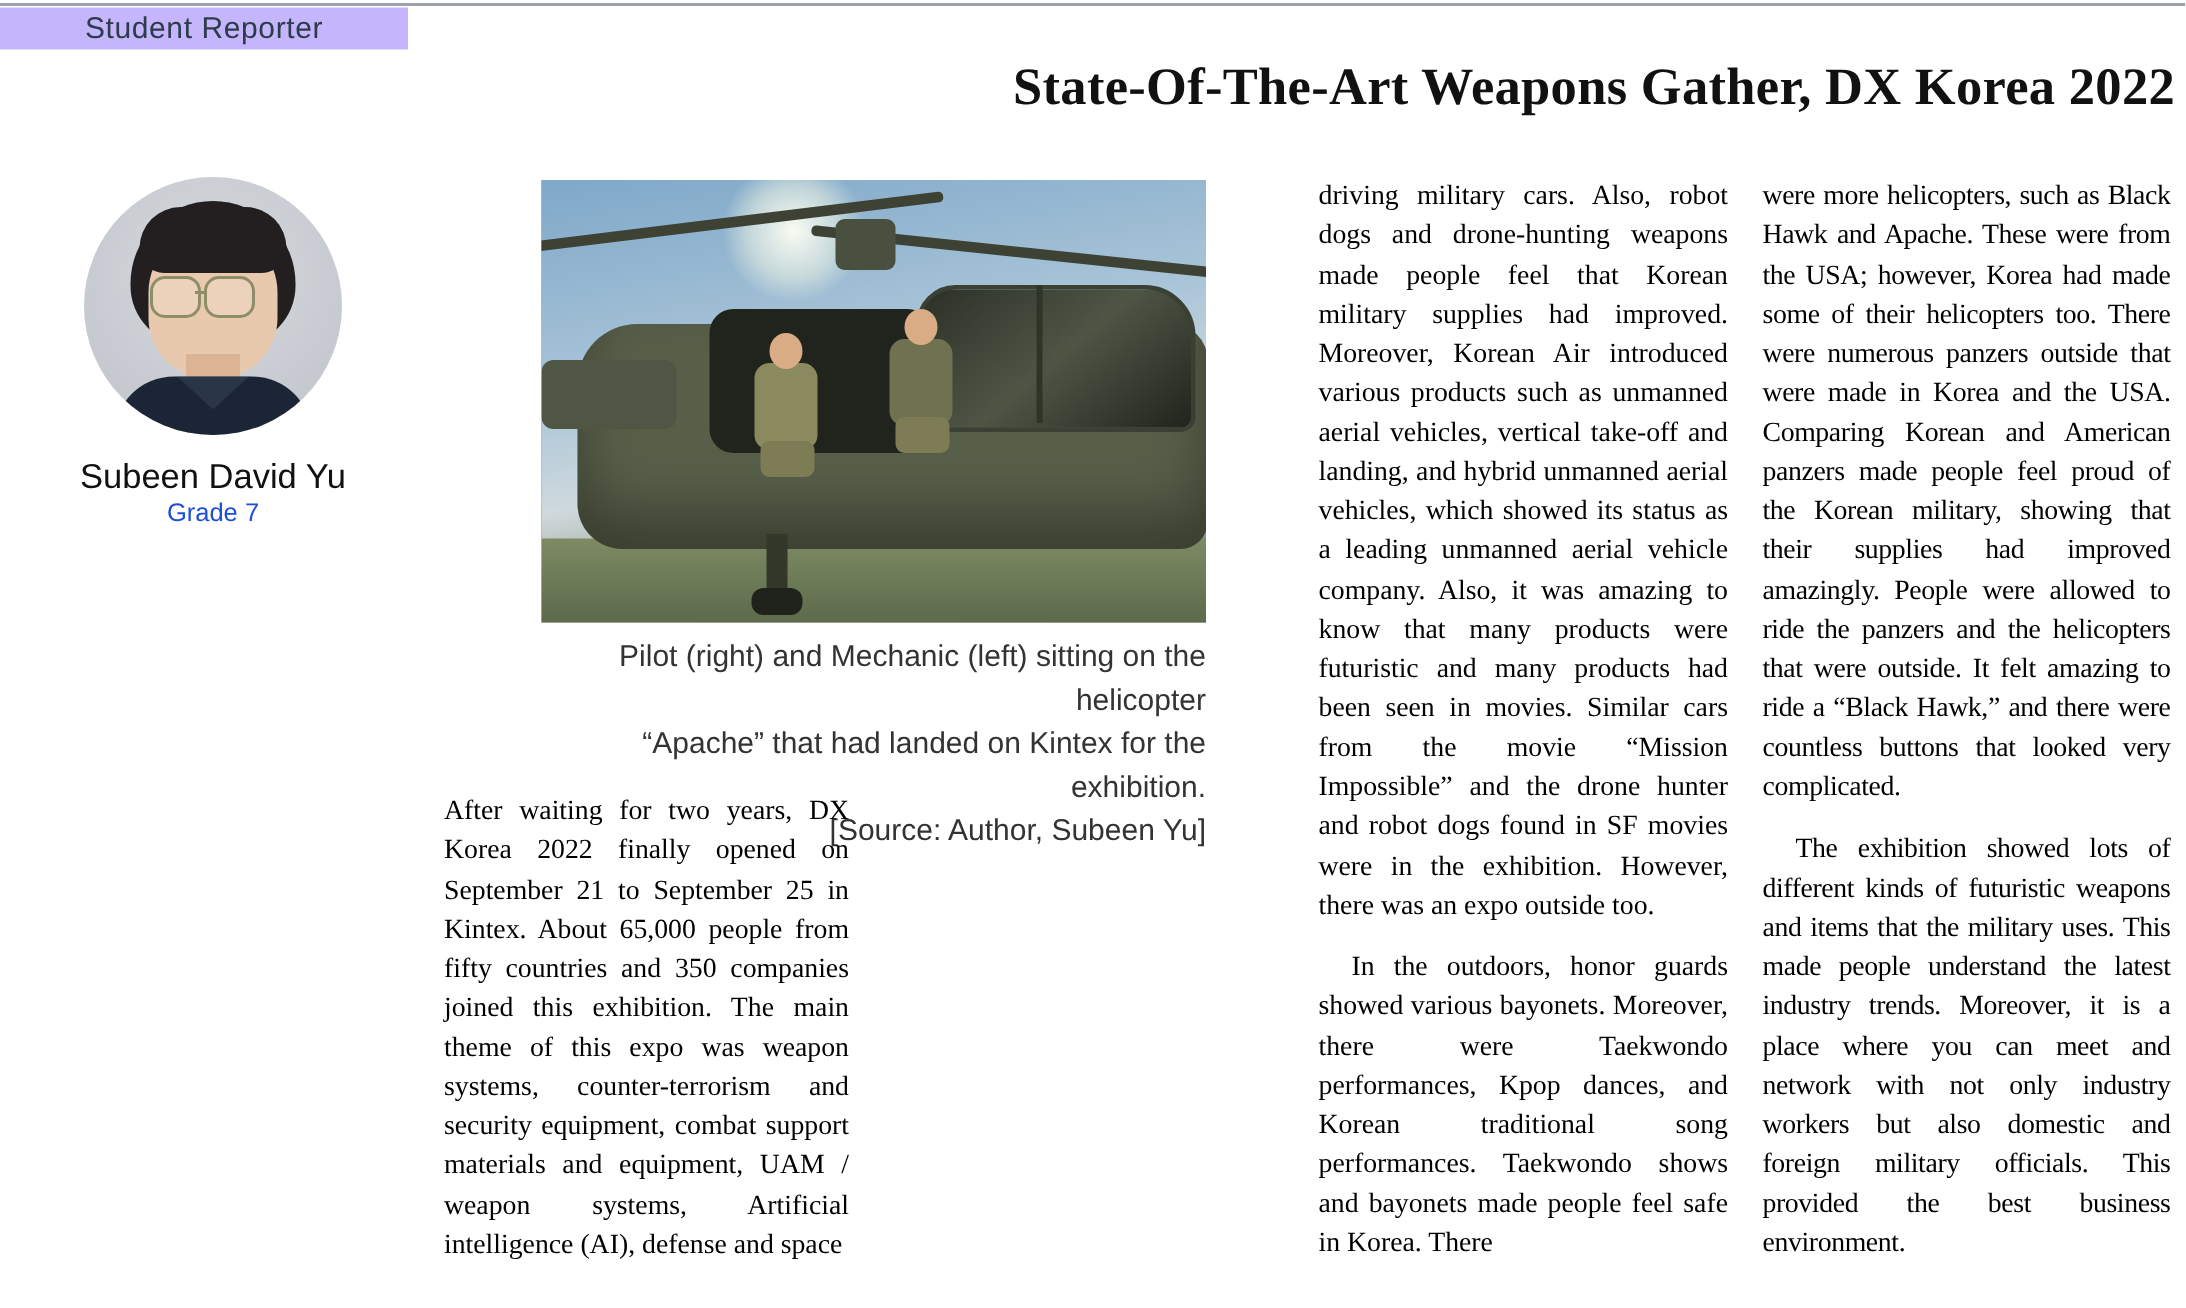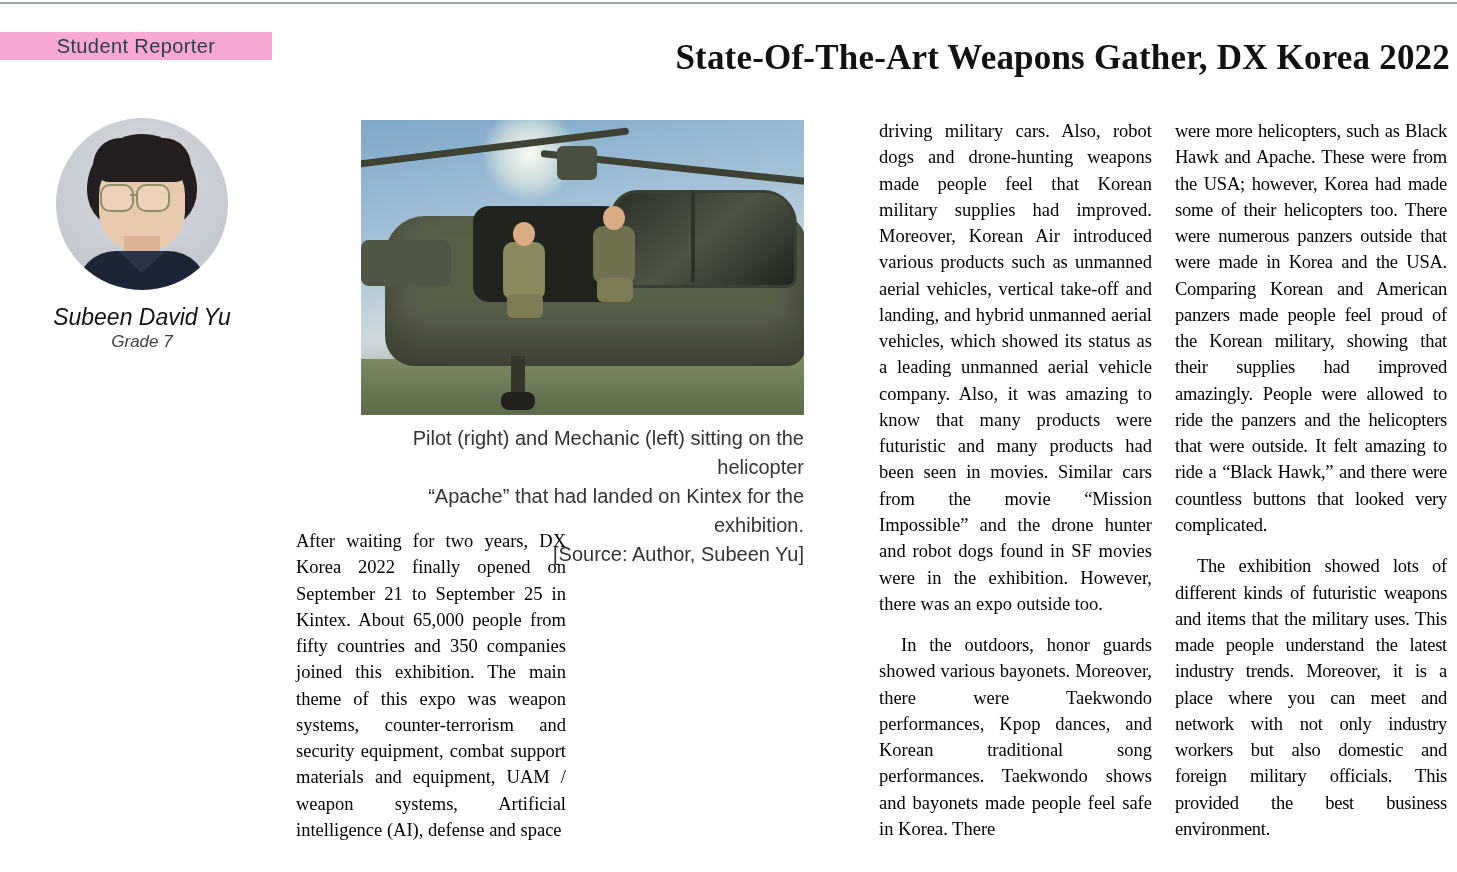--- a/index.html
+++ b/index.html
@@ -26,25 +26,24 @@
     background: #9aa3ad;
   }
 
   
   .section-tag {
     position: absolute;
     left: 0;
     top: 5px;
     width: 272px;
     height: 28px;
-    background: #f9a8d4;
+    background: #c4b5fd;
     display: flex;
     align-items: center;
     justify-content: center;
-    margin-top: 27px;
   }
   .section-tag span {
     font-family: "Liberation Sans", sans-serif;
     font-size: 20px;
     letter-spacing: 0.4px;
     color: #2d3b4a;
   }
 
   
   .headline {
@@ -60,21 +59,20 @@
     color: #111;
   }
 
   
   .author-block {
     position: absolute;
     left: 18px;
     top: 118px;
     width: 248px;
     text-align: center;
-    font-style: italic;
   }
   .avatar {
     width: 172px;
     height: 172px;
     border-radius: 50%;
     margin: 0 auto;
     position: relative;
     overflow: hidden;
     background: radial-gradient(circle at 50% 38%, #d9dbe0 0%, #c9ccd2 55%, #bfc3ca 100%);
   }
@@ -141,21 +139,21 @@
   .author-name {
     margin-top: 14px;
     font-family: "Liberation Sans", sans-serif;
     font-size: 23px;
     color: #111;
   }
   .author-grade,
   .author-school {
     font-family: "Liberation Sans", sans-serif;
     font-size: 17px;
-    color: #404040;
+    color: #1d4ed8;
     line-height: 1.35;
   }
 
   
   .photo-wrap {
     position: absolute;
     left: 361px;
     top: 120px;
     width: 443px;
     height: 295px;

